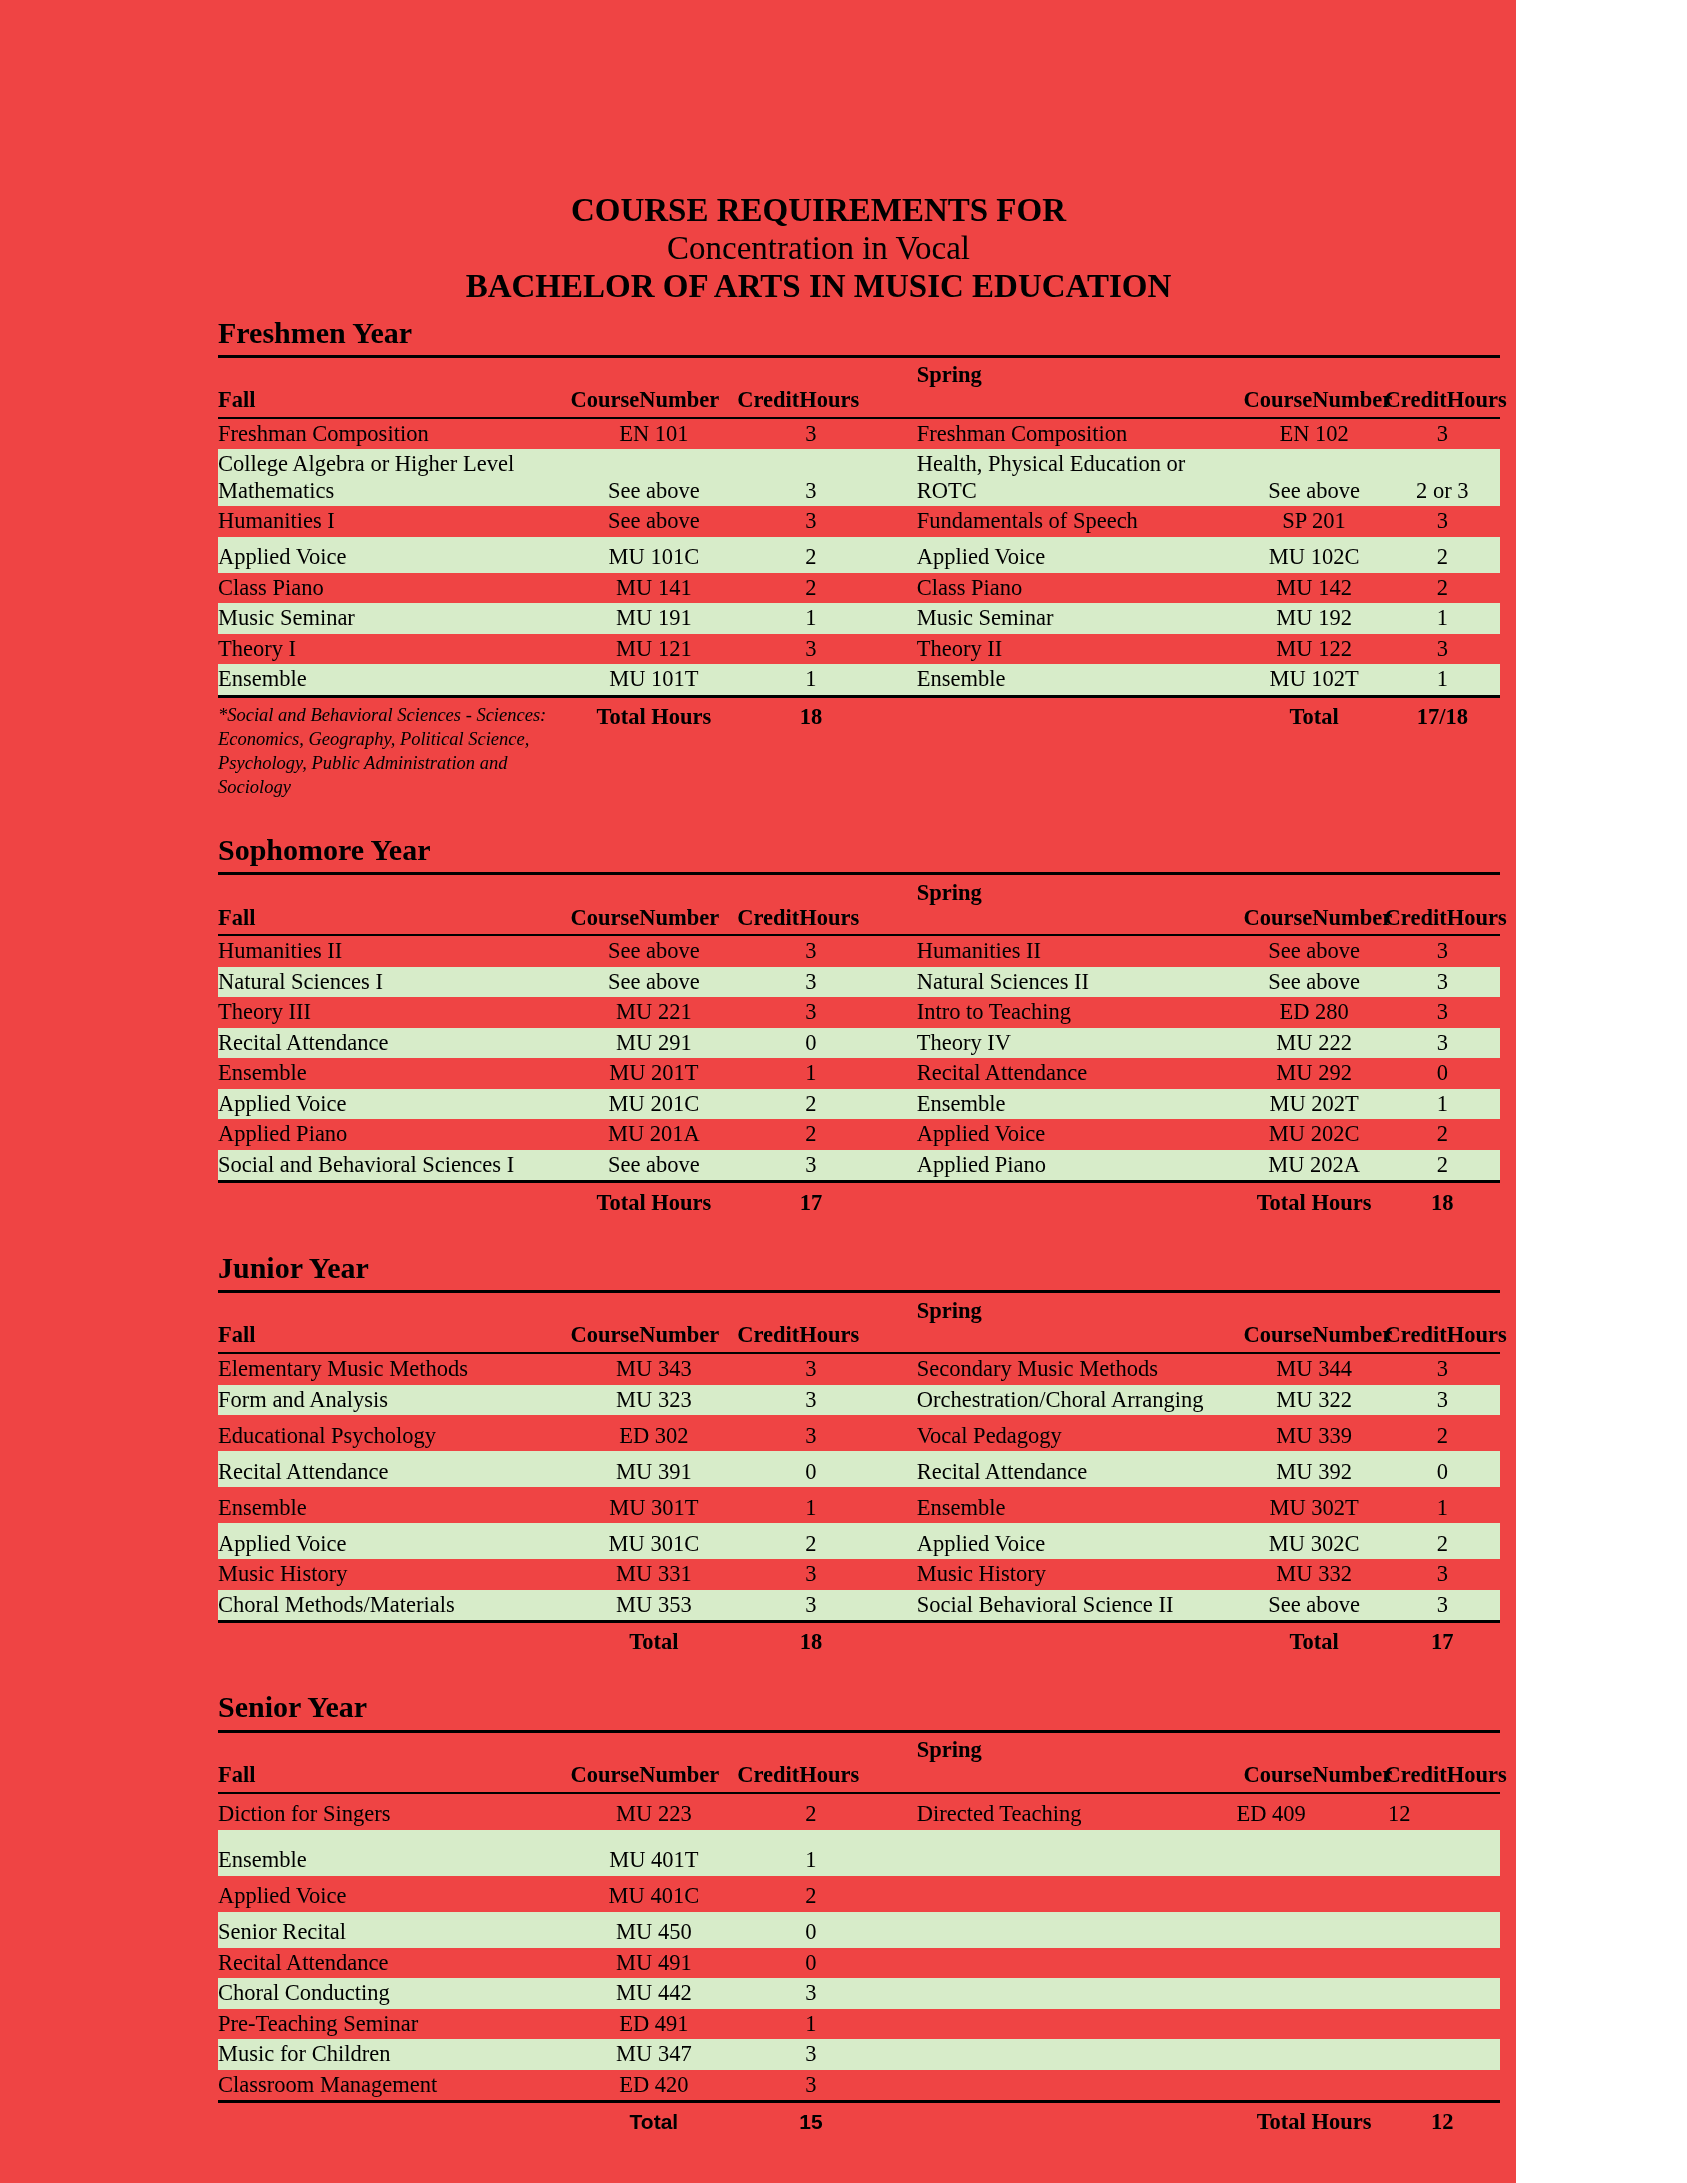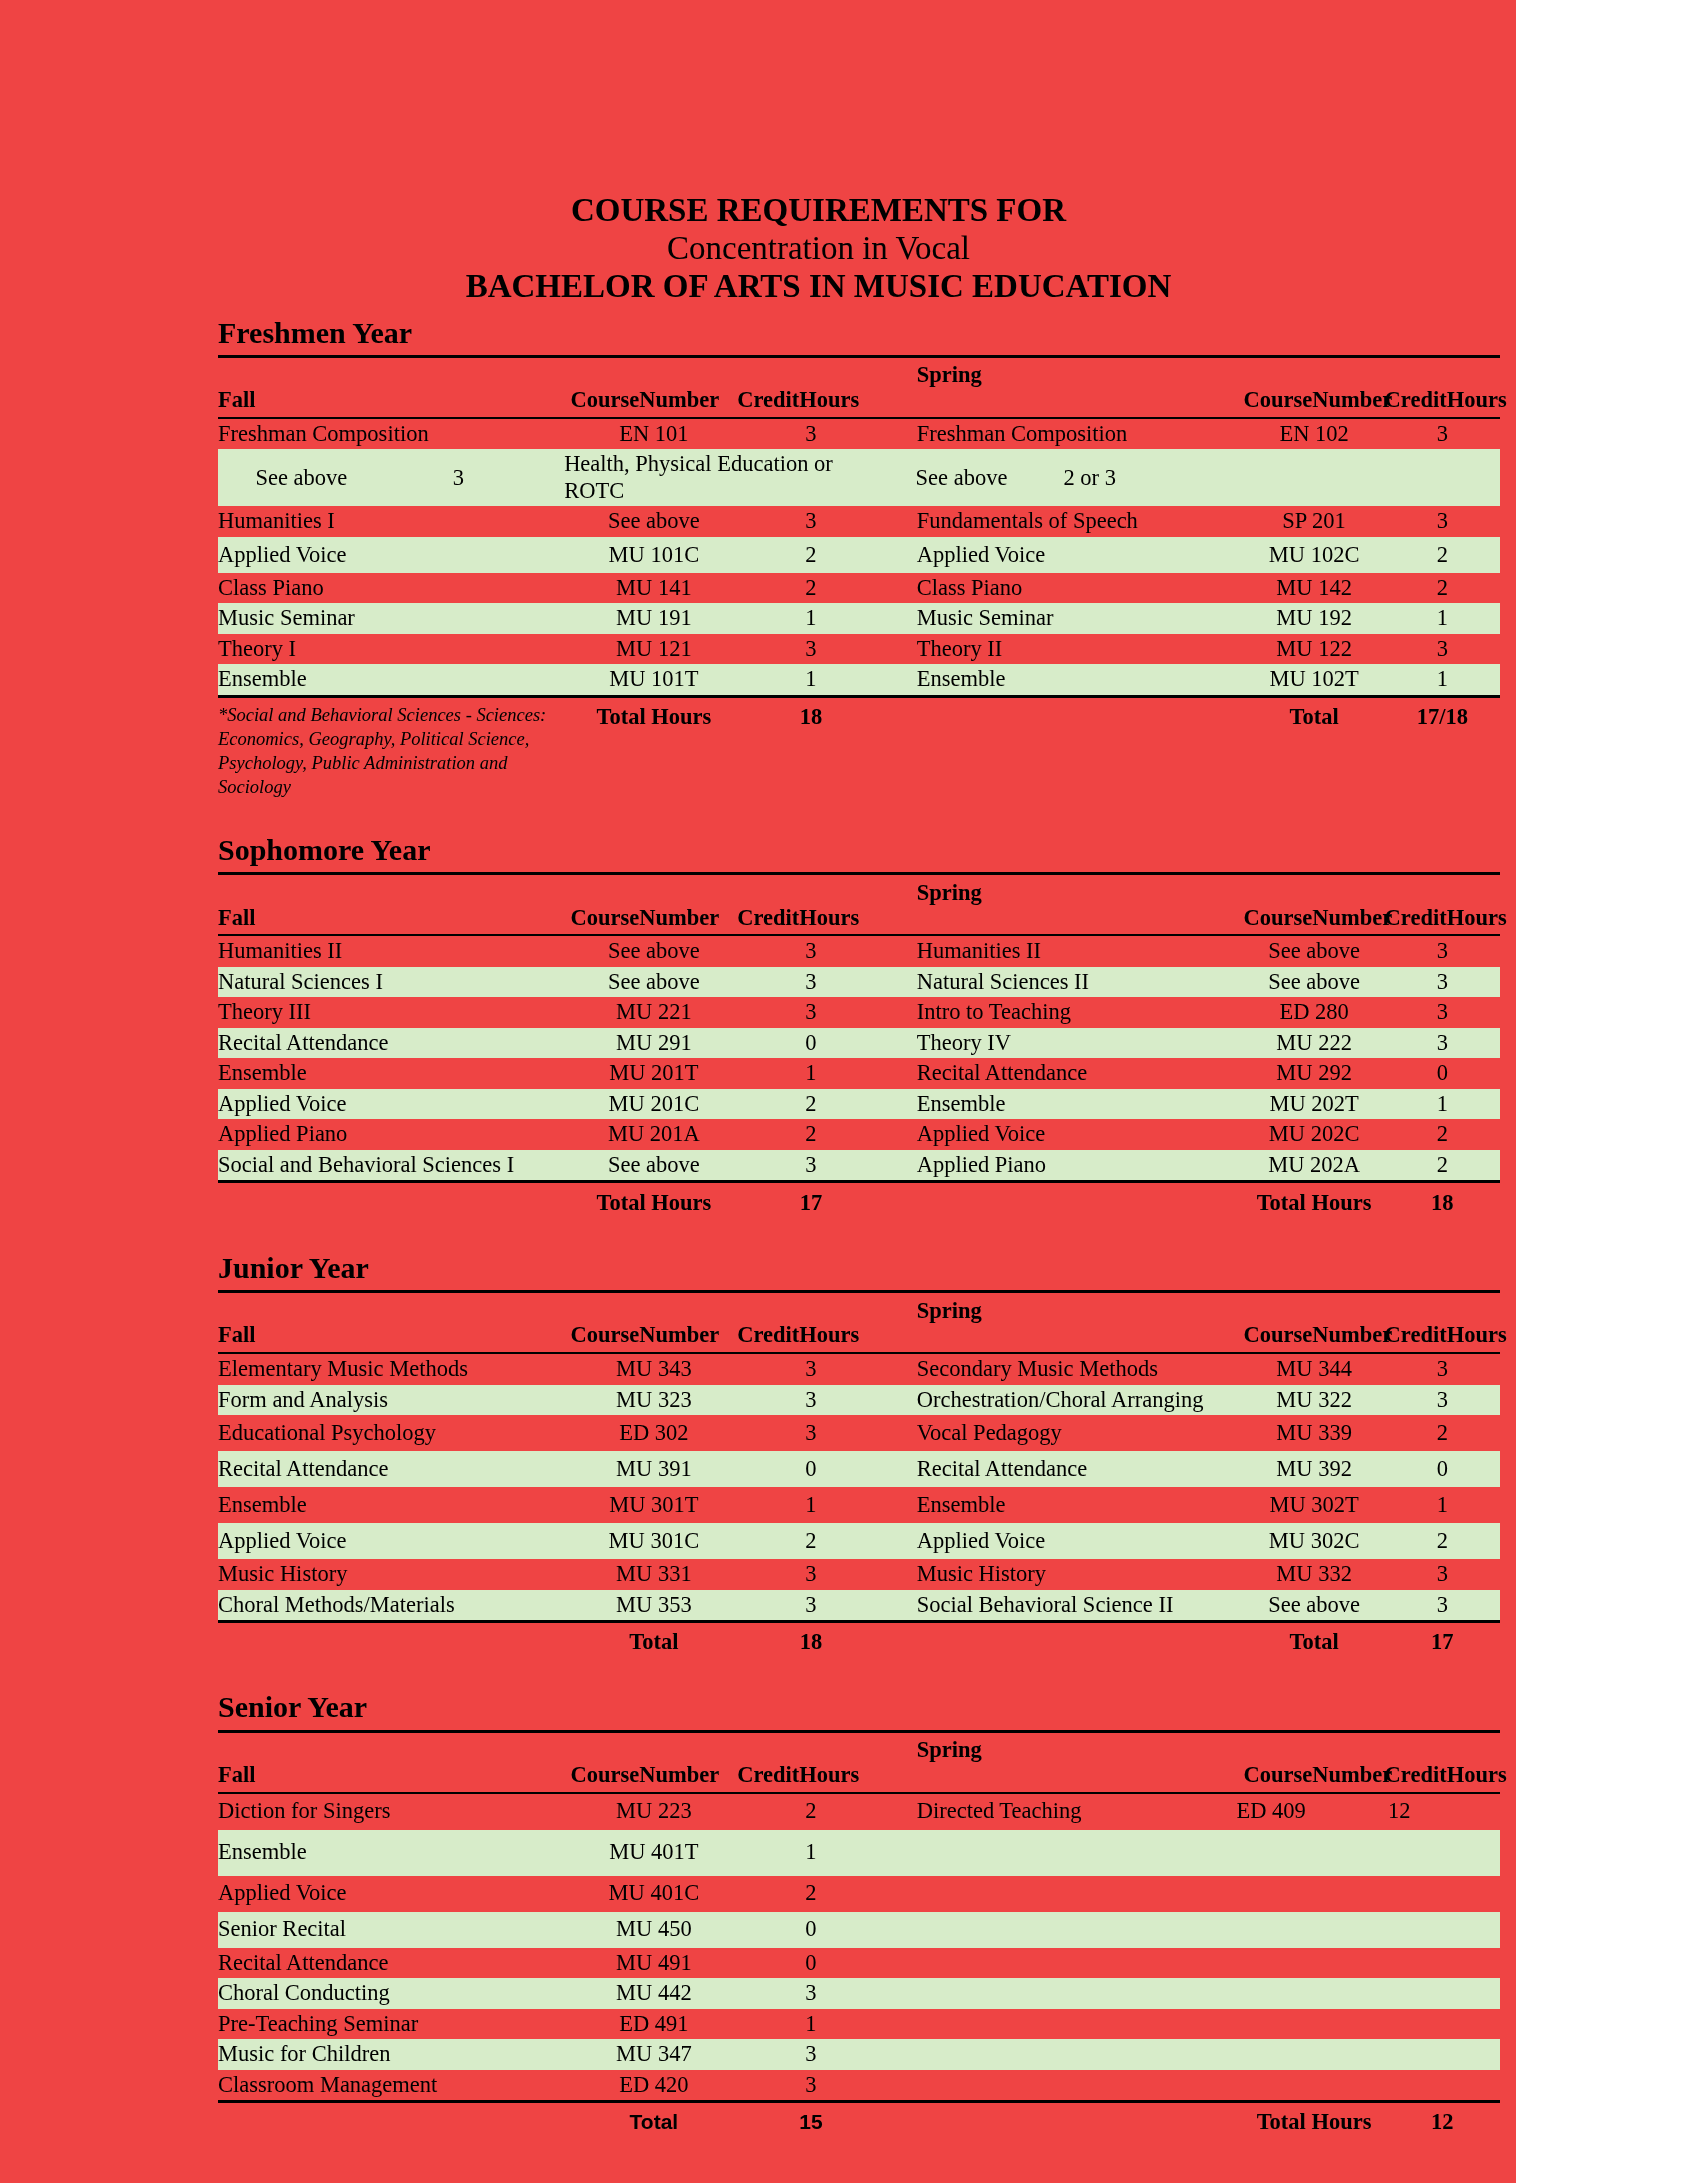--- a/index.html
+++ b/index.html
@@ -39,21 +39,21 @@
     font-weight: bold;
     font-size: 22.5px;
     line-height: 29px;
     padding: 2.6px 0;
   }
   .hdr .stack { display: flex; flex-direction: row; }
   .hdr .top { align-self: flex-start; }
   .rows { border-bottom: 3.3px solid var(--ink); }
   .row {
     display: flex;
-    align-items: center;
+    align-items: flex-end;
     font-size: 22.5px;
     line-height: 26.5px;
     min-height: 28px;
     padding: 2px 0;
   }
   .row.hl { background: var(--hl); }
   .row.tall { min-height: 36px; }
   .row.xl { min-height: 46px; }
   .c1 { width: 27.5%; padding-right: 9.3px; }
   .c2 { width: 13%;   text-align: center; }
@@ -115,20 +115,21 @@
           <div class="rows">
             <div class="row">
               <div class="c1">Freshman Composition</div>
               <div class="c2">EN 101</div>
               <div class="c3">3</div>
               <div class="c4">Freshman Composition</div>
               <div class="c5">EN 102</div>
               <div class="c6">3</div>
             </div>
             <div class="row hl">
+              <div class="c1">College Algebra or Higher Level Mathematics</div>
               <div class="c2">See above</div>
               <div class="c3">3</div>
               <div class="c4">Health, Physical Education or ROTC</div>
               <div class="c5">See above</div>
               <div class="c6">2 or 3</div>
             </div>
             <div class="row">
               <div class="c1">Humanities I</div>
               <div class="c2">See above</div>
               <div class="c3">3</div>

